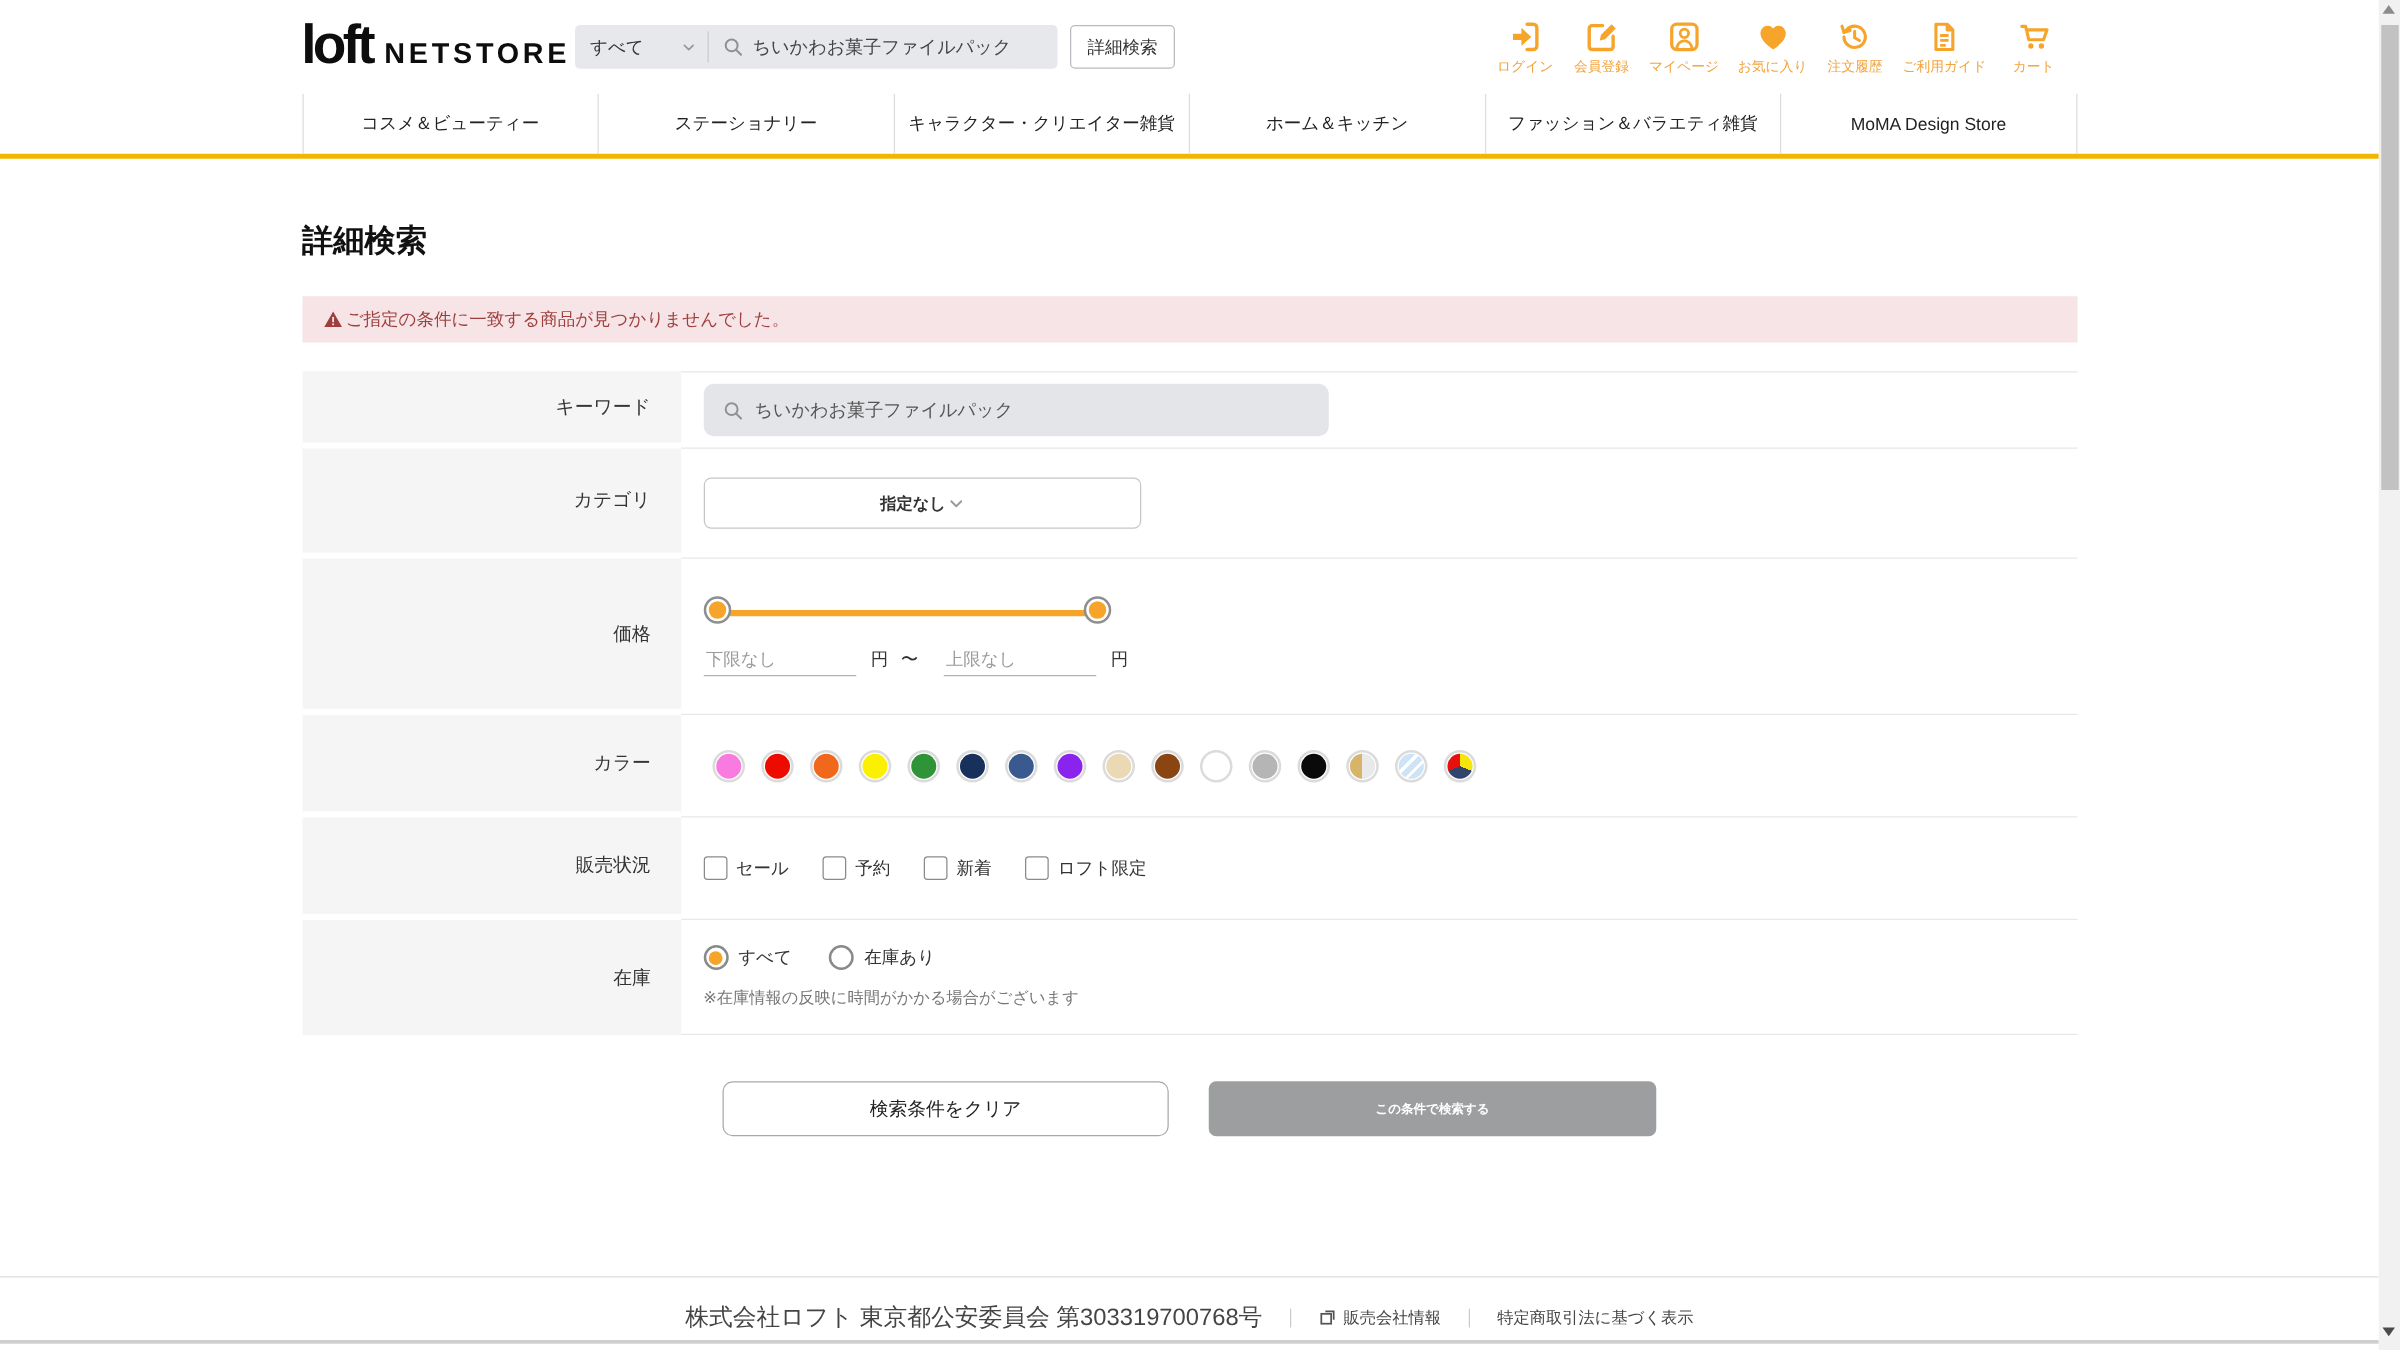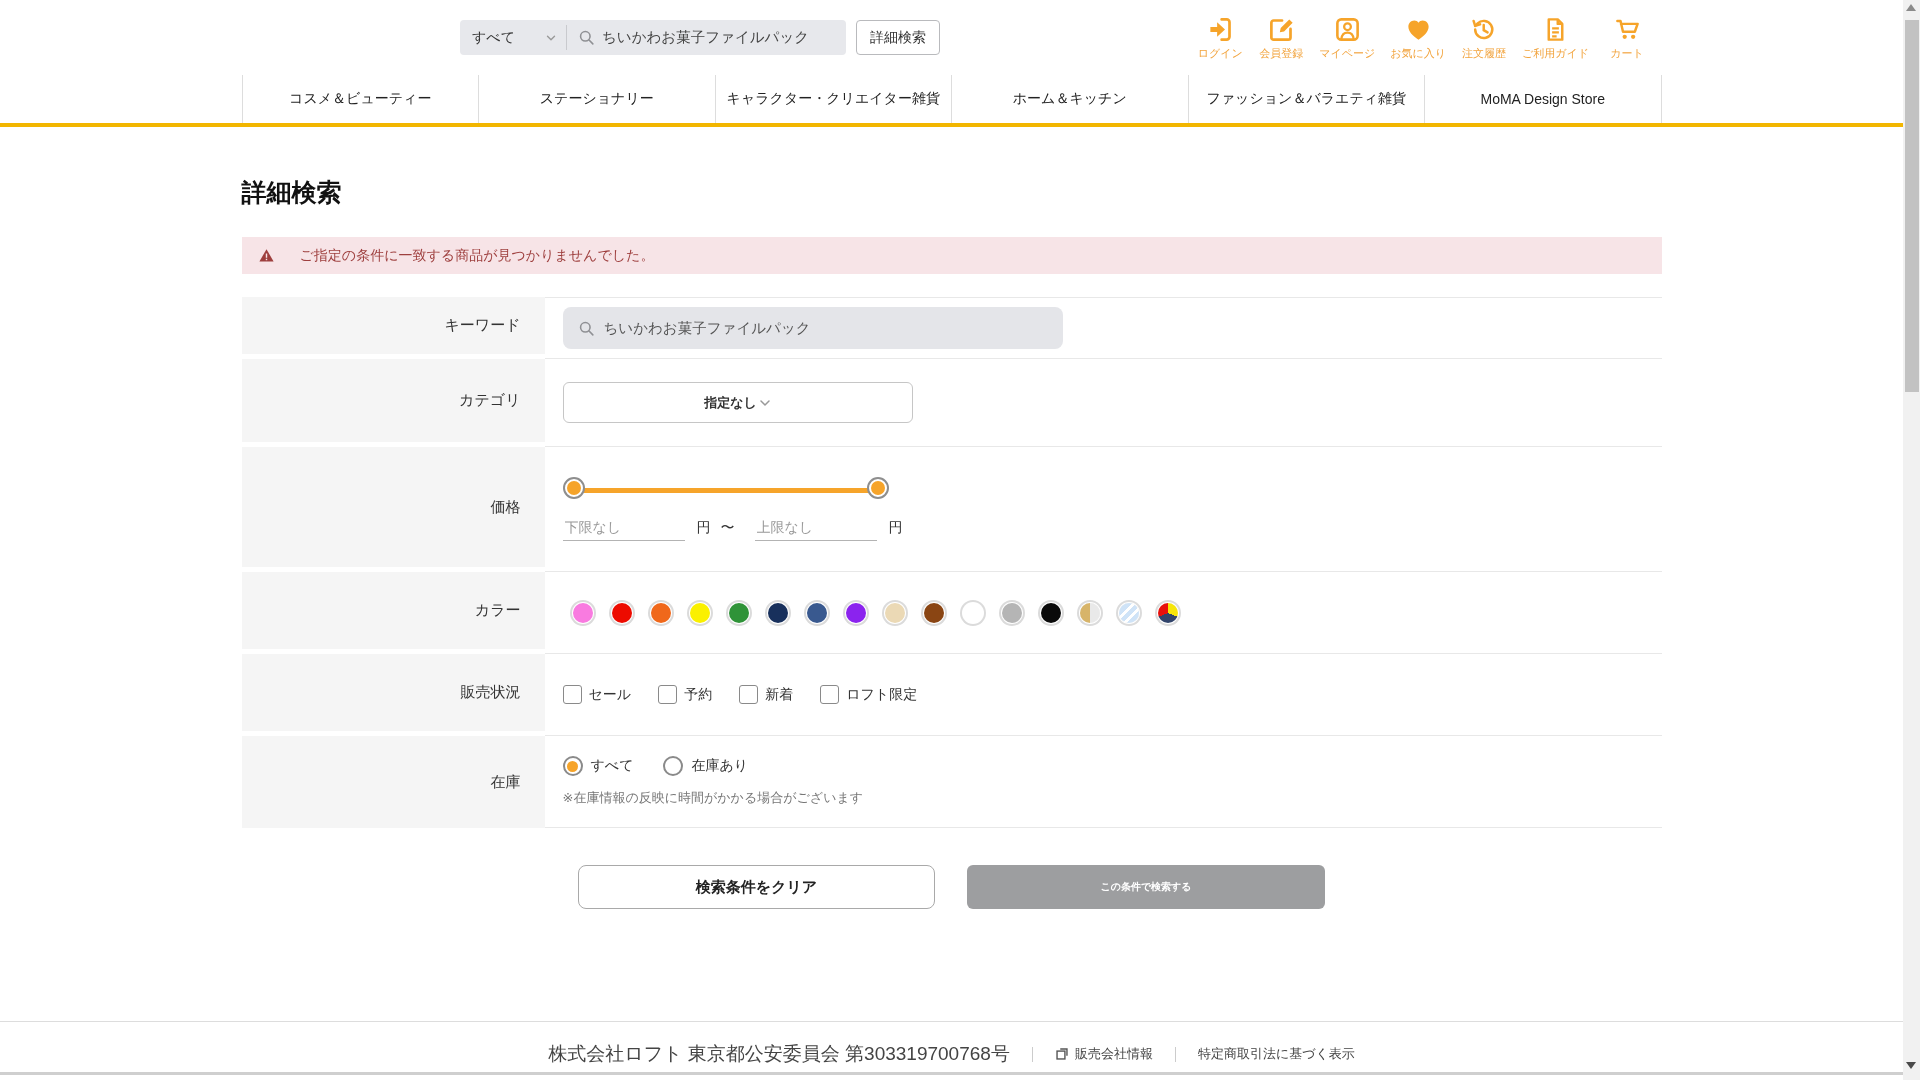--- a/index.html
+++ b/index.html
@@ -34,21 +34,21 @@
   .nav { position:relative; margin:0 auto; width:1420px; height:48px; display:flex; }
   .nav-item { flex:1; display:flex; align-items:center; justify-content:center; font-size:14px; color:#222;
     border-left:1px solid #DDDDDD; cursor:pointer; white-space:nowrap; }
   .nav-item:last-child { border-right:1px solid #DDDDDD; }
   .accent-line { height:4px; background:#F2B600; width:100%; }
 
   
   .content { width:1420px; margin:0 auto; }
   .page-title { margin-top:49px; font-size:25px; font-weight:700; color:#111; }
 
-  .error-banner { margin-top:28px; height:37px; background:#F7E4E7; display:flex; align-items:center; gap:25px;
+  .error-banner { margin-top:28px; height:37px; background:#F7E4E7; display:flex; align-items:center; gap:2px;
     padding:0 16px; }
   .error-banner .warn { width:17px; height:17px; flex:none; }
   .error-text { font-size:14px; color:#9E3F3E; }
 
   
   .form { margin-top:23px; }
   .frow { display:flex; }
   .frow .flabel { width:303px; flex:none; background:#F5F5F5; border-bottom:5px solid #fff;
     display:flex; align-items:center; justify-content:flex-end; padding-right:24px;
     font-size:15px; color:#333; }
@@ -104,21 +104,21 @@
   .radio-circle { width:20px; height:20px; border:2px solid #8A8A8A; border-radius:50%; background:#fff;
     display:flex; align-items:center; justify-content:center; flex:none; }
   .radio-circle .rdot { width:11px; height:11px; border-radius:50%; background:transparent; }
   .radio-item.checked .rdot { background:#F6A42A; }
   .radio-label { font-size:14px; color:#333; margin-left:8px; white-space:nowrap; }
   .stock-note { margin-top:13px; font-size:13px; color:#777; }
 
   
   .actions { display:flex; justify-content:center; gap:32px; margin-top:37px; }
   .btn-clear { width:357px; height:44px; background:#fff; border:1px solid #A9A9A9; border-radius:8px;
-    font-size:15px; font-weight:700; color:#222; font-family:inherit; cursor:pointer; }
+    font-size:15px; font-weight:400; color:#222; font-family:inherit; cursor:pointer; }
   .btn-search { width:358px; height:44px; background:#9D9EA0; border:none; border-radius:6px;
     font-size:10px; font-weight:700; color:#fff; font-family:inherit; cursor:pointer; }
 
   
   .footer { position:absolute; left:0; right:0; top:1021px; border-top:1px solid #DDDDDD; }
   .footer-inner { display:flex; align-items:center; justify-content:center; gap:0; padding-top:19px; }
   .footer-company { font-size:19px; color:#444; }
   .footer-sep { width:1px; height:15px; background:#CCCCCC; margin:0 22px; }
   .footer-link { display:flex; align-items:center; gap:6px; font-size:13px; color:#444; cursor:pointer; }
   .footer-link .ext { width:14px; height:14px; }
@@ -132,20 +132,24 @@
   .sb-down { position:absolute; top:1062px; left:3px; width:0; height:0;
     border-left:5.5px solid transparent; border-right:5.5px solid transparent; border-top:7px solid #4A4A4A; }
 </style>
 </head>
 <body>
 
 <div class="viewport">
   <div class="pagearea">
 
     <div class="topbar">
+      <div class="logo">
+        <span class="logo-loft">loft</span>
+        <span class="logo-net">NETSTORE</span>
+      </div>
 
       <div class="search-wrap">
         <div class="search-box">
           <div class="scope">
             <span class="scope-label">すべて</span>
             <svg class="chev" width="14" height="14" viewBox="0 0 24 24">
                 <path d="M6 9l6 6 6-6" fill="none" stroke="#999" stroke-width="2.4" stroke-linecap="round" stroke-linejoin="round"></path>
               </svg>
           </div>
           <div class="search-divider"></div>

